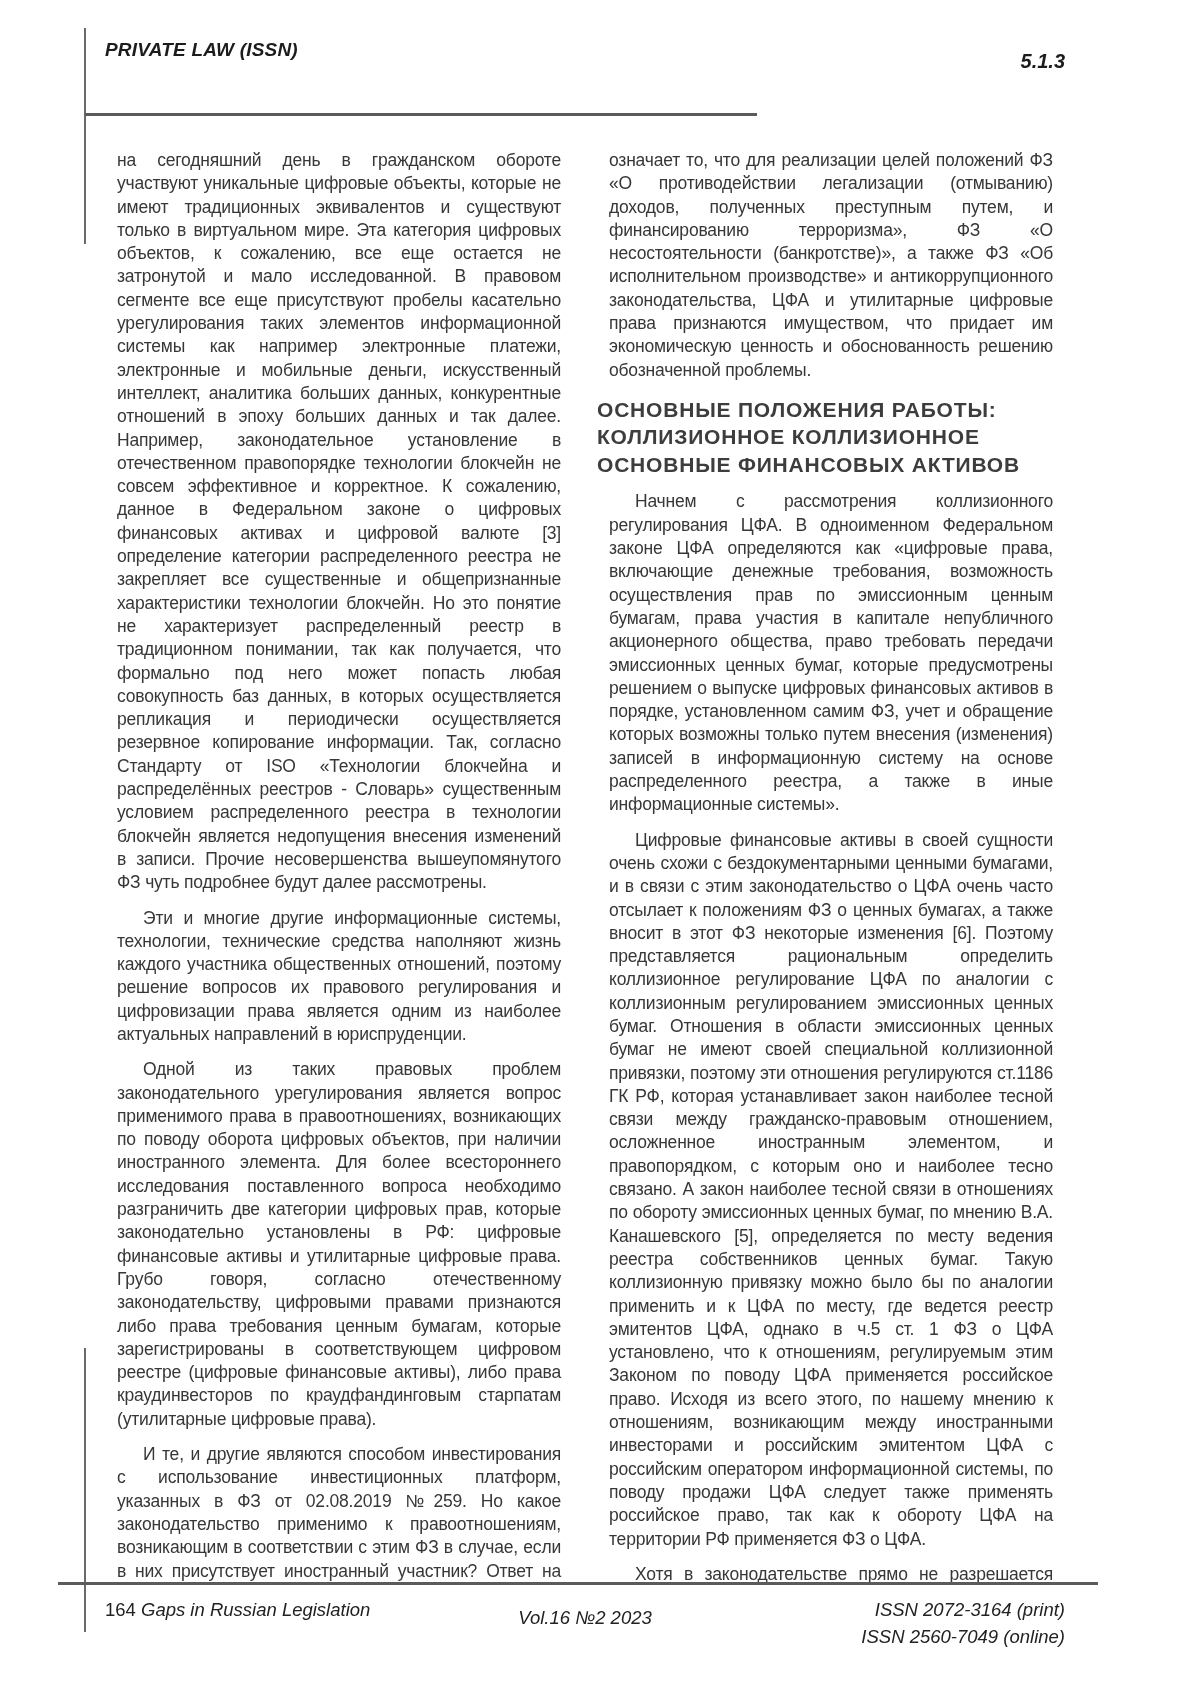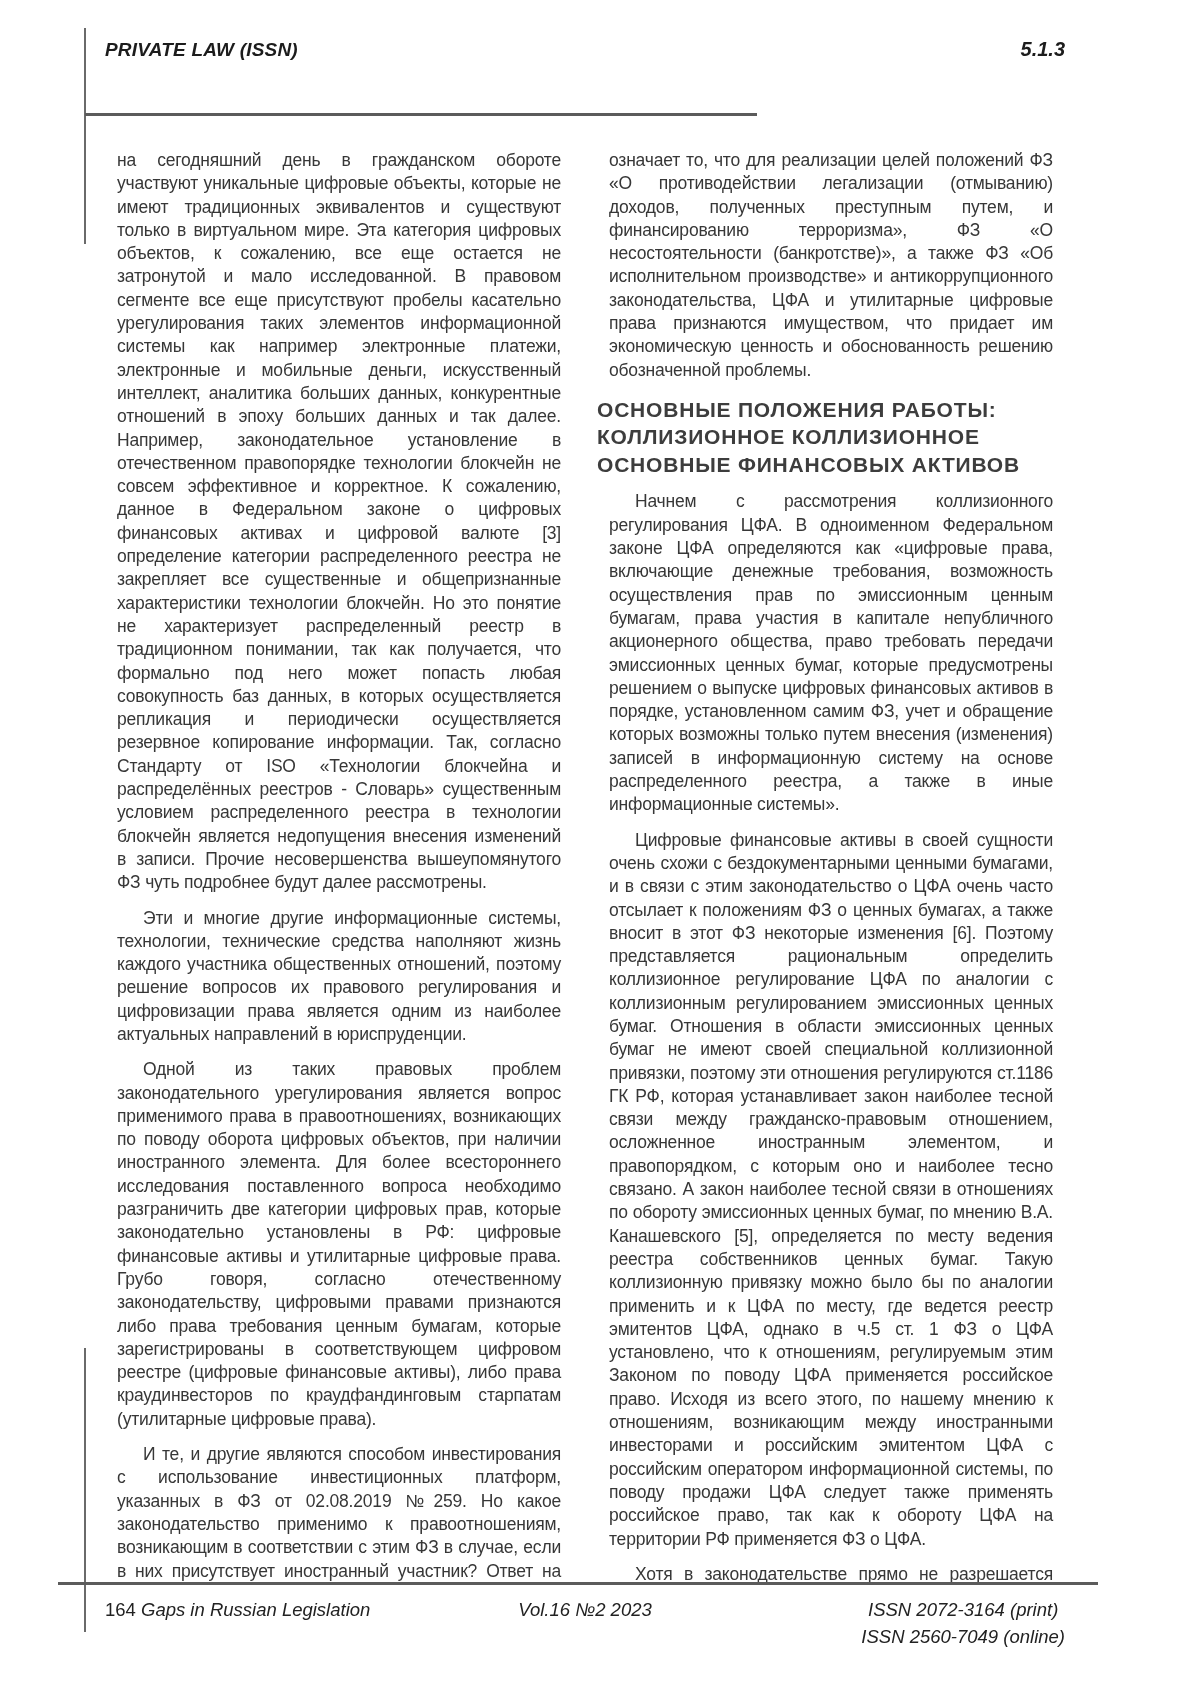--- a/index.html
+++ b/index.html
@@ -12,21 +12,21 @@
   .vline { position:absolute; width:2px; background:#6a6a6a; }
   .vline-top { left:84px; top:28px; height:216px; }
   .vline-bottom { left:84px; top:1348px; height:284px; }
 
   .page-header {
     position:absolute; left:105px; right:135px; top:36px;
     display:flex; justify-content:space-between; align-items:flex-start;
     color:#1c1c1c;
   }
   .header-titles { font-weight:bold; font-style:italic; font-size:19px; line-height:27px; letter-spacing:0.2px; }
-  .section-number { font-weight:bold; font-style:italic; font-size:20px; line-height:27px; }
+  .section-number { font-weight:bold; font-style:italic; font-size:20px; line-height:27px; margin-top:12px; }
 
   .header-rule { position:absolute; left:85px; top:113px; width:672px; height:3px; background:#5b5b5b; }
   .footer-rule { position:absolute; left:58px; top:1582px; width:1040px; height:3px; background:#5b5b5b; }
 
   .col {
     position:absolute; top:137px; width:468px; height:1448px; overflow:hidden;
     text-align:justify; font-size:17.5px; line-height:23.3px;
     letter-spacing:-0.2px; color:#373737;
   }
   .col-left  { left:105px; }
@@ -38,22 +38,22 @@
     margin:14px 0 9px 0; font-weight:700; font-size:21px; line-height:27.5px;
     letter-spacing:0.8px; color:#3d3d3d; text-align:left;
   }
 
   .page-footer {
     position:absolute; left:105px; width:960px; top:1596px;
     display:flex; justify-content:space-between; align-items:flex-start;
     font-size:18.5px; font-style:italic; color:#222222; line-height:27px;
   }
   .page-num { font-style:normal; }
-  .footer-center { position:absolute; left:50%; top:0; transform:translateX(-50%); white-space:nowrap; }
-  .footer-right { text-align:center;margin-left:12px; }
+  .footer-center { position:absolute; left:50%; top:8px; transform:translateX(-50%); white-space:nowrap; }
+  .footer-right { text-align:right;margin-left:12px; }
 </style>
 </head>
 <body>
 
 <div class="page">
 
   <div class="vline vline-top"></div>
   <div class="vline vline-bottom"></div>
 
   <header class="page-header">

